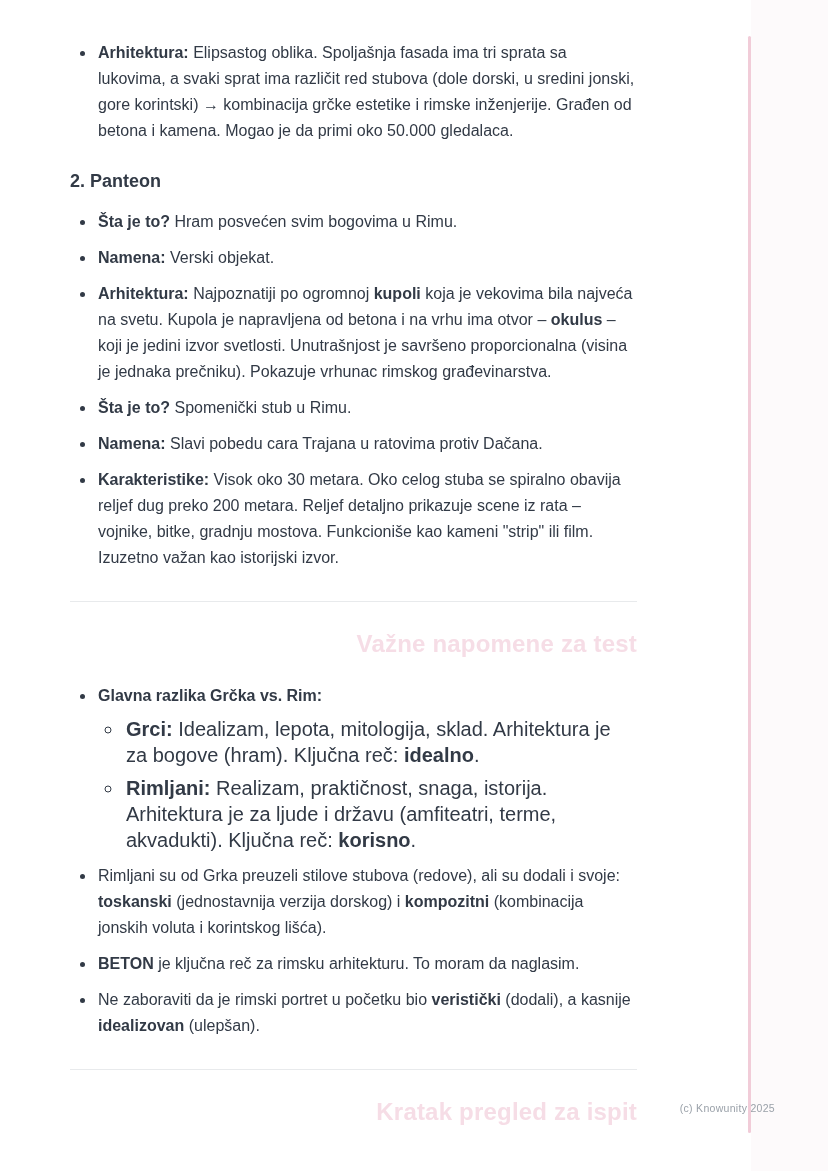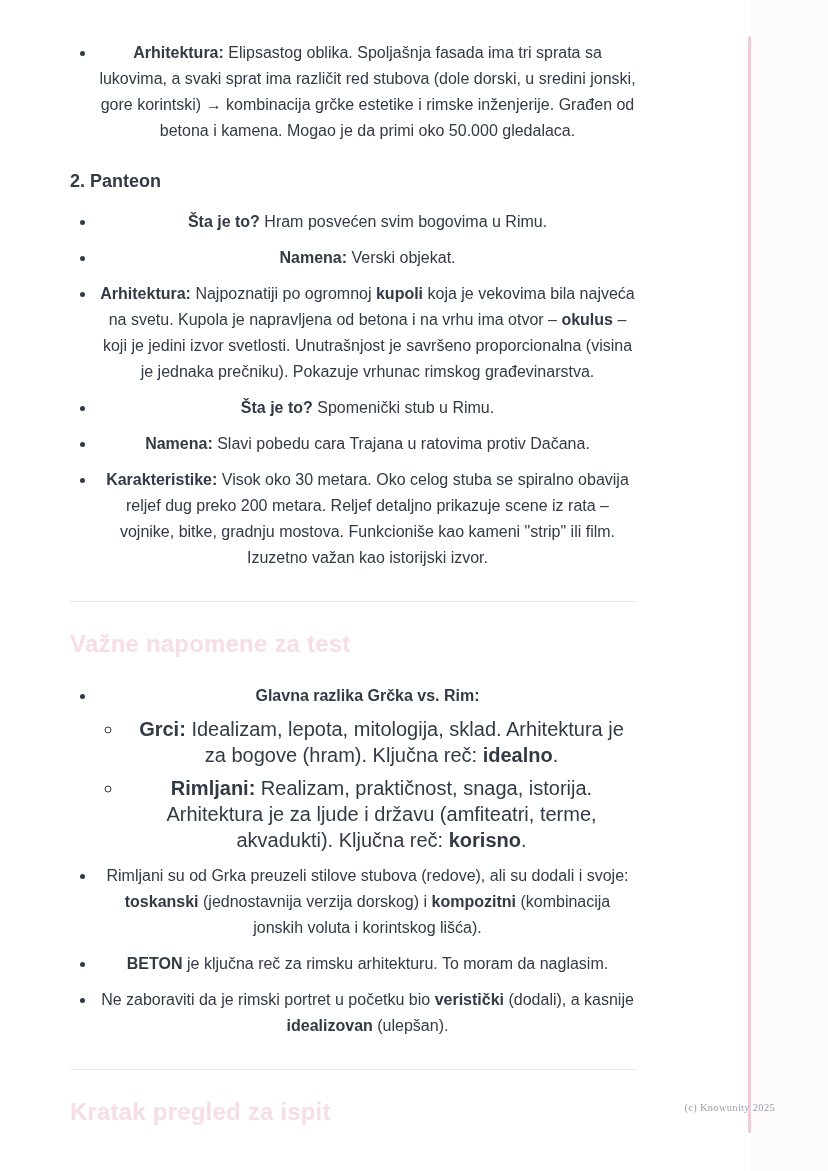--- a/index.html
+++ b/index.html
@@ -23,55 +23,54 @@
   }
   .edge-line{
     position:absolute;left:748px;top:36px;width:3px;height:1097px;
     background:var(--edge);border-radius:2px;
   }
   .doc{
     position:absolute;left:70px;top:40px;width:567px;
   }
   ul.blist{
     list-style:disc outside;
-    margin:0;padding:0 0 0 26px;text-align:center;
+    margin:0;padding:0 0 0 26px;
   }
   ul.blist > li{
     font-size:16px;line-height:26px;
     margin:0 0 10px 0;
     padding-left:2px;
   }
   strong{font-weight:700;}
   h3.sec{
     font-size:18px;line-height:26px;font-weight:700;
     margin:24px 0 15px 0;color:var(--text);
   }
   h2.pink{
     font-size:24px;line-height:30px;font-weight:700;
     color:var(--pink);
-    margin:27px 0 24px 0;letter-spacing:.2px;
+    margin:27px 0 24px 0;letter-spacing:.2px;text-align:right;
   }
   hr.div{
     border:0;border-top:1px solid var(--divider);
     margin:30px 0 0 0;width:567px;
   }
   ul.sub{
     list-style:circle outside;
     margin:2px 0 0 0;padding:0 0 0 26px;
   }
   ul.sub > li{
     font-size:20px;line-height:26px;
     margin:7px 0 0 0;padding-left:2px;
   }
   li.has-subs{margin-bottom:14px;}
   .footer{
     position:absolute;top:1101px;right:53px;
     font-size:10.5px;line-height:14px;color:var(--footer);
     letter-spacing:.3px;
-    font-family:Liberation Serif, serif;
   }
 </style>
 </head>
 <body>
 
 <div class="edge-tint"></div>
 <div class="edge-line"></div>
 
 <main class="doc">
 

